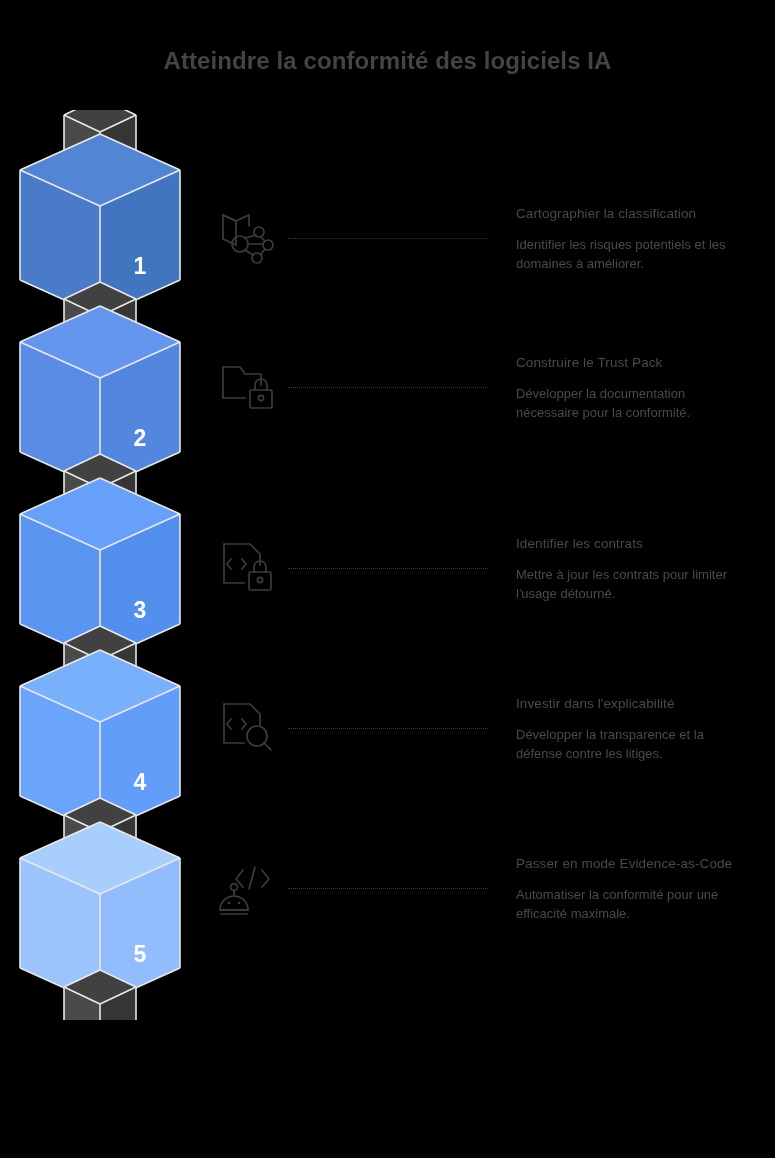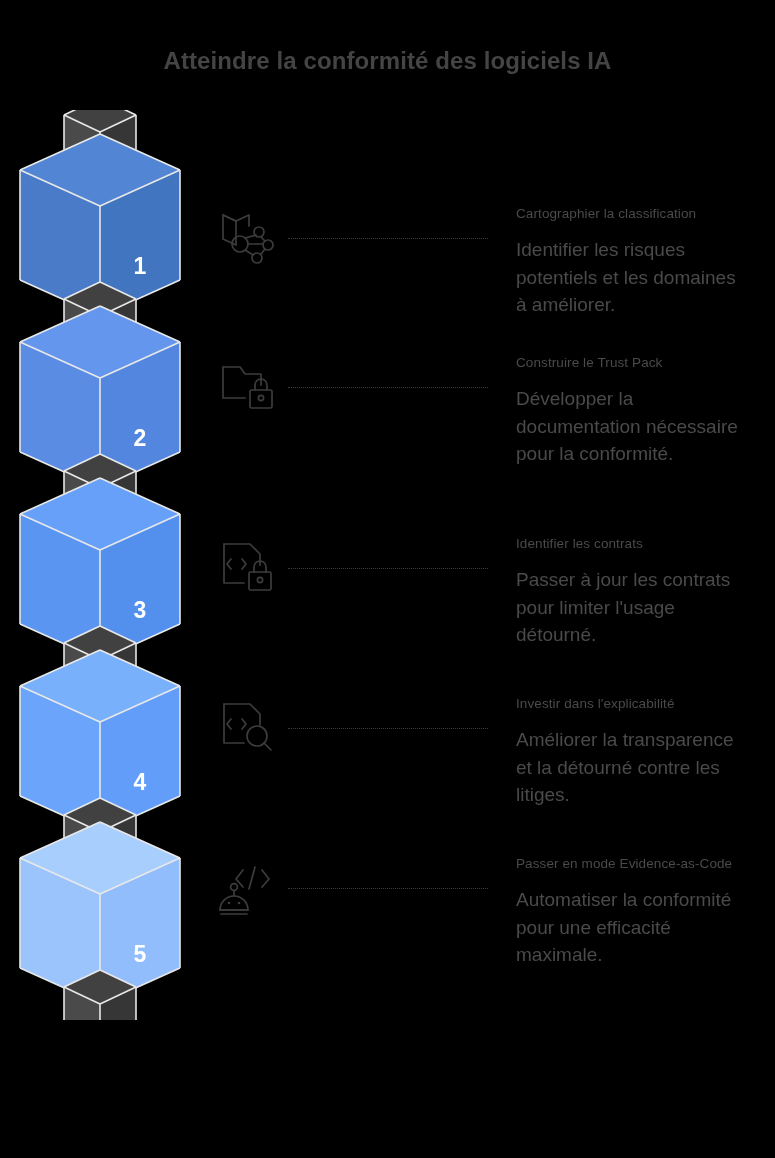--- a/index.html
+++ b/index.html
@@ -76,21 +76,21 @@
   }
   .step-heading {
     font-size: 13.5px;
     font-weight: normal;
     color: #4a4a4a;
     letter-spacing: 0.1px;
     margin: 0 0 14px 0;
     line-height: 1.2;
   }
   .step-desc {
-    font-size: 19px;
+    font-size: 13px;
     color: #4a4a4a;
     line-height: 1.45;
     margin: 0;
     max-width: 232px;
   }
 </style>
 </head>
 <body>
 
 <div id="page-title">Atteindre la conformité des logiciels IA</div>
@@ -286,39 +286,39 @@
       <path d="M19 25 L15 30 L19 35"></path>
       <path d="M30 25 L34 30 L30 35"></path>
       <rect x="37" y="38" width="22" height="18" rx="1.5"></rect>
       <path d="M42 38 L42 33 a6 6 0 0 1 12 0 L54 38"></path>
       <circle cx="48" cy="46" r="2.6"></circle>
     </svg>
   </div>
   <div class="dotted-connector"></div>
   <div class="step-text">
     <p class="step-heading">Identifier les contrats</p>
-    <p class="step-desc">Passer à jour les contrats pour limiter l'usage détourné.</p>
+    <p class="step-desc">Mettre à jour les contrats pour limiter l'usage détourné.</p>
   </div>
 </div>
 
 <div class="step-row" id="row-3">
   <div class="step-icon">
     <svg width="72" height="72" viewBox="0 0 72 72" fill="none" stroke="#3c3c3c" stroke-width="1.7" stroke-linecap="round" stroke-linejoin="round">
       <path d="M12 10 L38 10 L48 20 L48 31"></path>
       <path d="M12 10 L12 49 L32 49"></path>
       <path d="M19 25 L15 30 L19 35"></path>
       <path d="M30 25 L34 30 L30 35"></path>
       <circle cx="45" cy="42" r="10"></circle>
       <line x1="52" y1="49" x2="59" y2="56"></line>
     </svg>
   </div>
   <div class="dotted-connector"></div>
   <div class="step-text">
     <p class="step-heading">Investir dans l'explicabilité</p>
-    <p class="step-desc">Améliorer la transparence et la détourné contre les litiges.</p>
+    <p class="step-desc">Développer la transparence et la défense contre les litiges.</p>
   </div>
 </div>
 
 <div class="step-row" id="row-4">
   <div class="step-icon">
     <svg width="72" height="72" viewBox="0 0 72 72" fill="none" stroke="#3c3c3c" stroke-width="1.7" stroke-linecap="round" stroke-linejoin="round">
       <path d="M31 16 L24 25 L31 33"></path>
       <path d="M50 16 L57 25 L50 33"></path>
       <line x1="43" y1="13" x2="37" y2="35"></line>
       <circle cx="22" cy="33" r="3.4"></circle>

